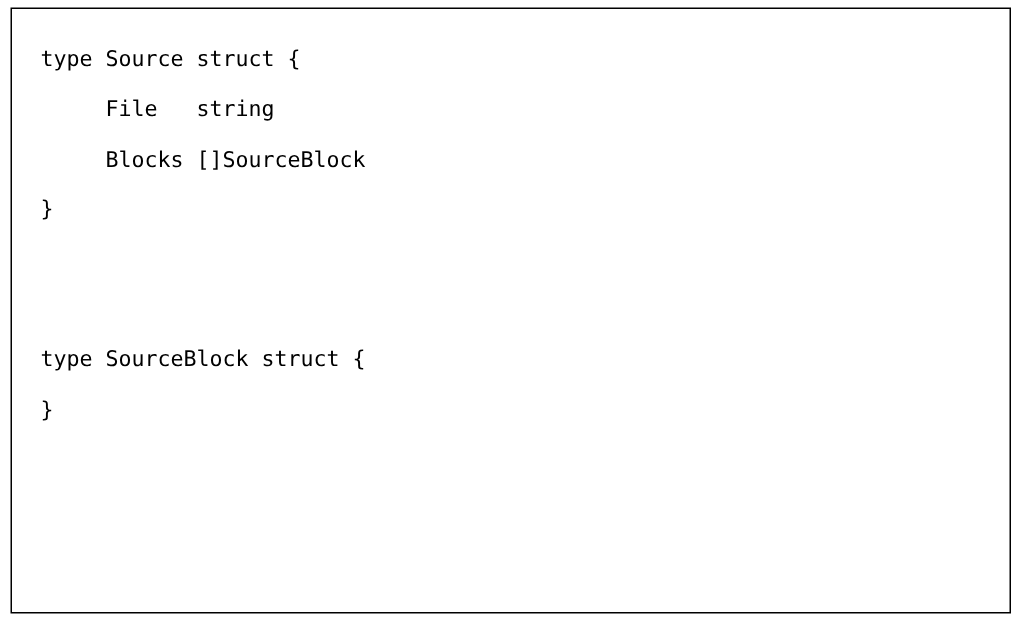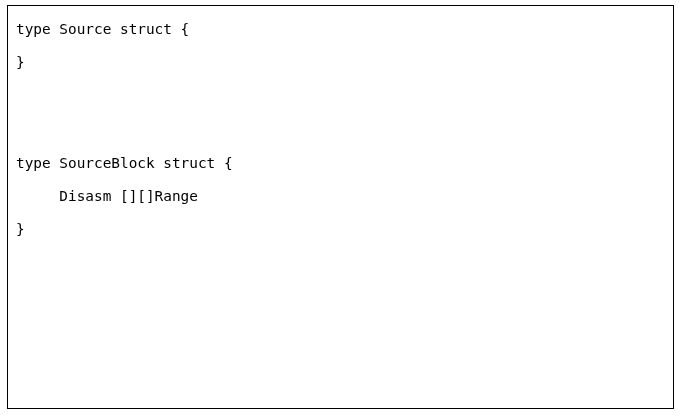--- a/index.html
+++ b/index.html
@@ -23,21 +23,21 @@
     box-sizing: border-box;
     border: 1px solid #000000;
     background: #ffffff;
     overflow: hidden;
   }
   #code-listing {
     position: absolute;
     left: 8px;
     top: 7px;
     right: 4px;
-    margin: 0;
+    margin: 11px;
     padding: 0;
     list-style: none;
   }
   .code-line {
     display: block;
     height: 33.4px;
     line-height: 33.4px;
     font-family: "DejaVu Sans Mono", "Liberation Mono", monospace;
     font-size: 14.4px;
     color: #000000;
@@ -47,22 +47,23 @@
   .code-line.blank {
     
   }
 </style>
 </head>
 <body>
 
 <div id="code-panel">
   <div id="code-listing">
     <code class="code-line">type Source struct {</code>
+    <code class="code-line">     File   string</code>
+    <code class="code-line">     Blocks []SourceBlock</code>
     <code class="code-line">}</code>
     <code class="code-line blank"></code>
     <code class="code-line blank"></code>
     <code class="code-line">type SourceBlock struct {</code>
-    <code class="code-line">     Disasm [][]Range</code>
     <code class="code-line">}</code>
     <code class="code-line blank"></code>
 
   </div>
 </div>
 
 </body></html>

